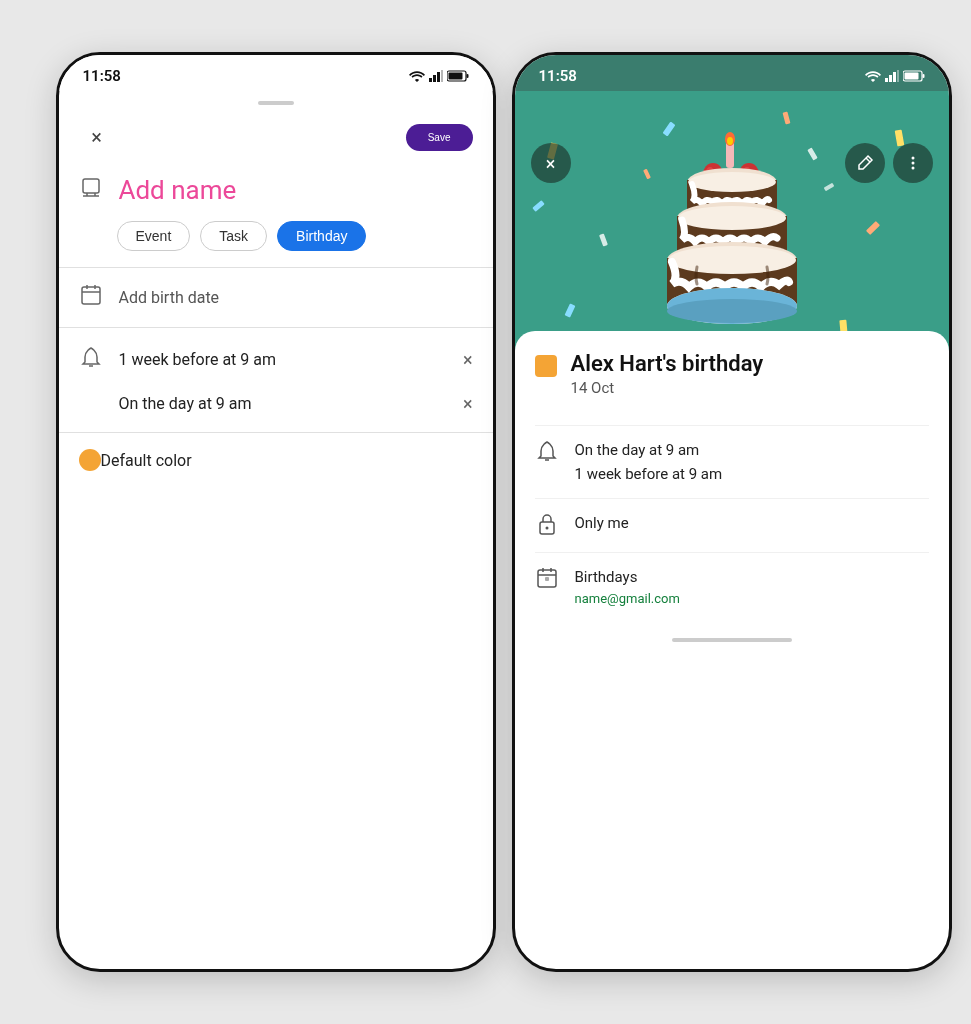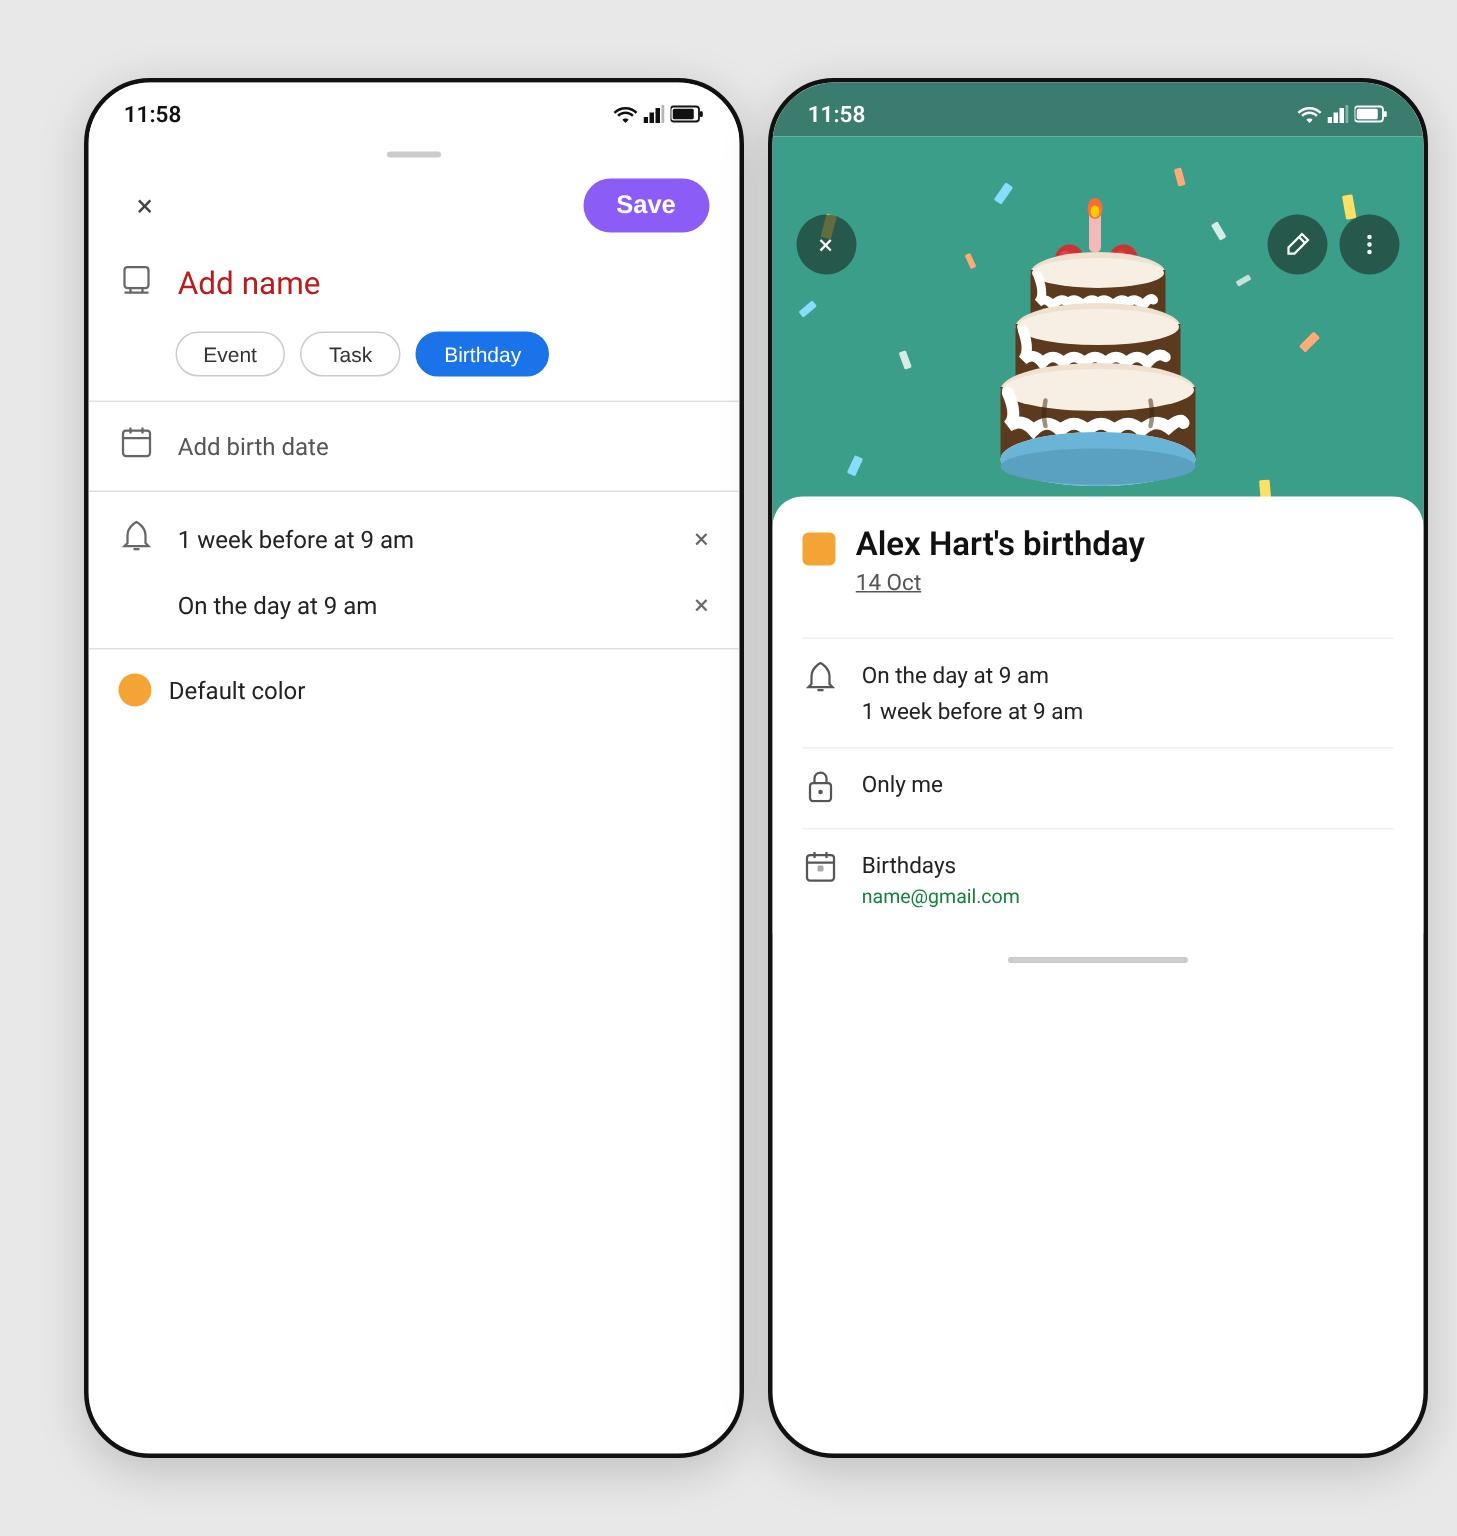--- a/index.html
+++ b/index.html
@@ -82,43 +82,43 @@
       width: 36px;
       height: 36px;
       display: flex;
       align-items: center;
       justify-content: center;
       cursor: pointer;
       color: #444;
       font-size: 20px;
     }
     .save-btn {
-      background: #8b5cf6;
+      background: #4c1d95;
       color: #fff;
       border: none;
       border-radius: 20px;
       padding: 8px 22px;
-      font-size: 17px;
-      font-weight: 700;
+      font-size: 10px;
+      font-weight: 400;
       cursor: pointer;
     }
 
     .event-name-row {
       display: flex;
       align-items: center;
       padding: 8px 20px 16px;
       gap: 16px;
     }
     .name-icon {
       color: #666;
       font-size: 22px;
     }
     .event-name-text {
-      font-size: 21px;
-      color: #b91c1c;
+      font-size: 26px;
+      color: #ec4899;
       font-weight: 400;
     }
 
     .type-buttons {
       display: flex;
       gap: 10px;
       padding: 0 20px 16px 58px;
     }
     .type-btn {
       border: 1.5px solid #ccc;
@@ -188,21 +188,21 @@
       padding: 10px 20px 10px 60px;
       font-size: 16px;
       color: #555;
       cursor: pointer;
     }
 
     .color-row {
       display: flex;
       align-items: center;
       padding: 16px 20px;
-      gap: 12px;
+      gap: 0;
     }
     .color-dot {
       width: 22px;
       height: 22px;
       border-radius: 50%;
       background: #f4a435;
     }
     .color-text {
       font-size: 16px;
       color: #222;
@@ -285,21 +285,20 @@
     .event-title {
       font-size: 22px;
       font-weight: 600;
       color: #111;
       line-height: 1.2;
     }
     .event-date {
       font-size: 15px;
       color: #555;
       margin-top: 2px;
-      text-decoration: underline;
     }
 
     .detail-row {
       display: flex;
       align-items: flex-start;
       gap: 16px;
       padding: 12px 0;
       border-top: 1px solid #f0f0f0;
     }
     .detail-icon {

